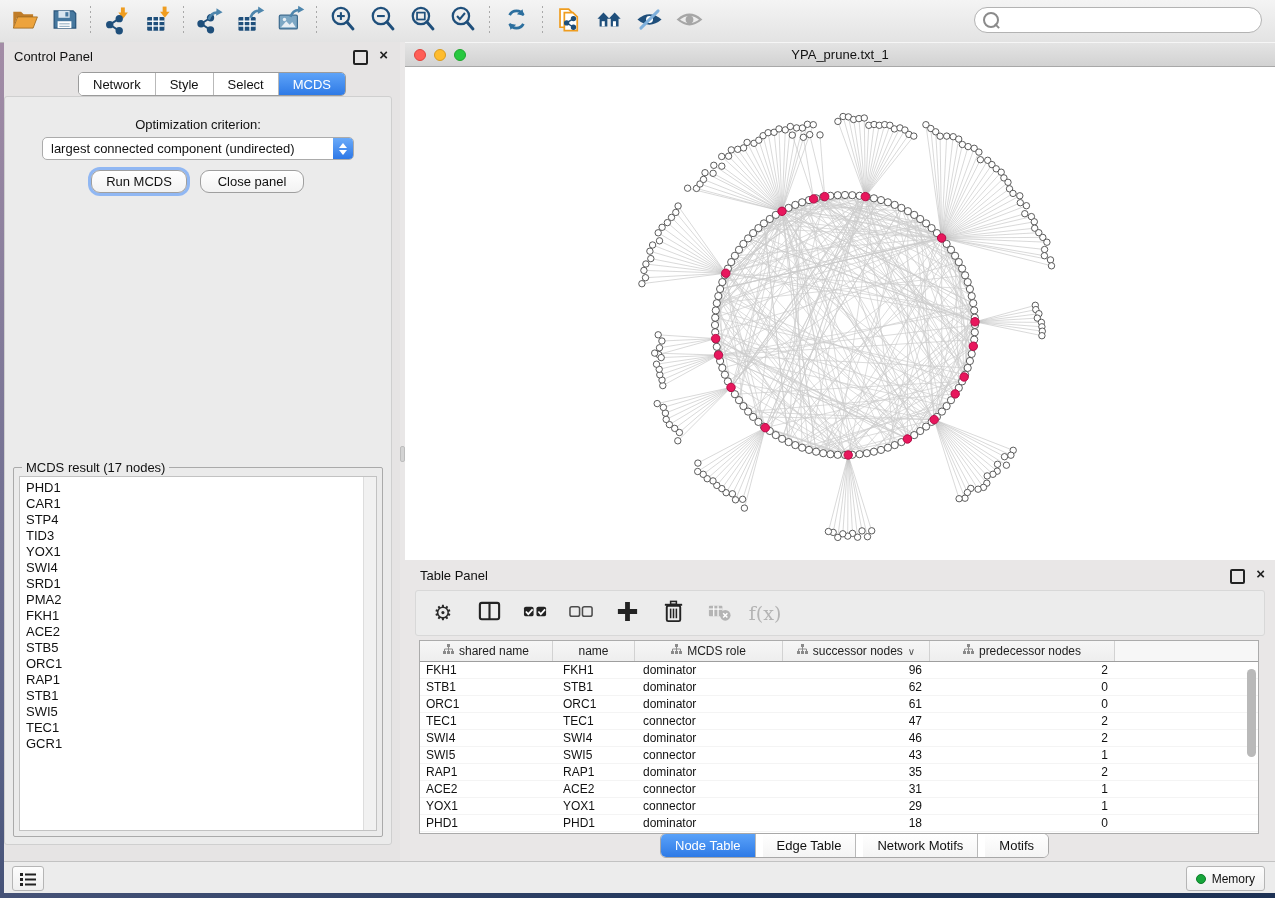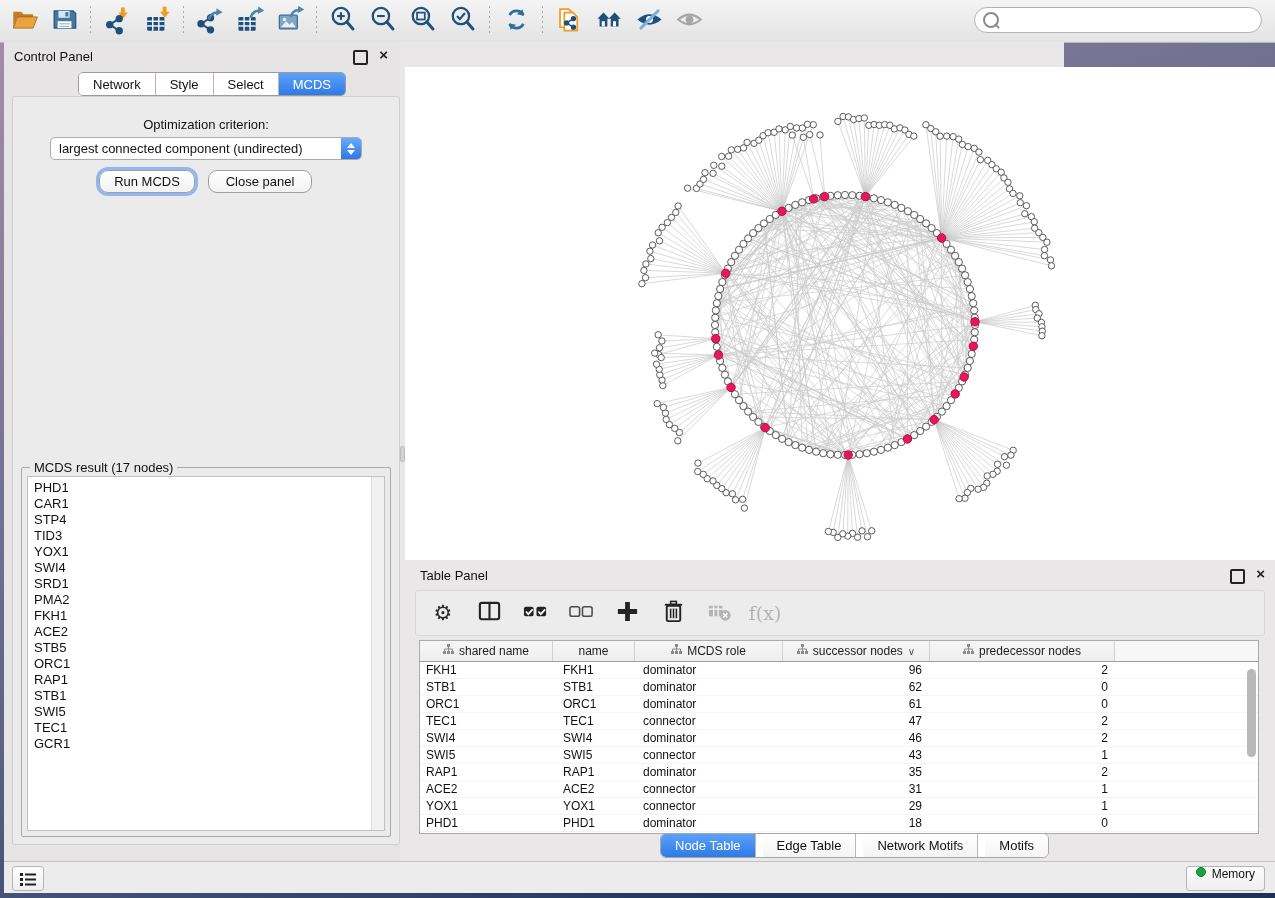--- a/index.html
+++ b/index.html
@@ -30,21 +30,21 @@
   
   .control-panel{left:0;top:0;width:396px;height:819px;background:#e6e4e4;border-right:1px solid #aaa;}
   .cp-header{left:0;top:0;width:100%;height:28px;}
   .panel-title{font-size:13px;color:#111;position:absolute;left:10px;top:7px;}
   .float-btn{position:absolute;width:11px;height:11px;border:2px solid #222;border-radius:2px;top:8px;}
   .close-btn{position:absolute;top:4px;font-size:15px;font-weight:bold;color:#222;line-height:18px;}
   .cp-tabs{left:74px;top:30px;height:22px;display:flex;border:1px solid #9b9b9b;border-radius:5px;overflow:hidden;background:#fff;}
   .cp-tab{font-size:13px;color:#111;padding:0 14px;display:flex;align-items:center;background:#fff;border-right:1px solid #b9b9b9;}
   .cp-tab:last-child{border-right:none;}
   .cp-tab.active{background:linear-gradient(180deg,#5ea3f8,#2e7ae6);color:#fff;}
-  .cp-inner{left:8px;top:54px;width:386px;height:747px;background:#ebebeb;border:1px solid #cfcfcf;border-radius:3px;}
+  .cp-inner{left:0;top:54px;width:386px;height:747px;background:#ebebeb;border:1px solid #cfcfcf;border-radius:3px;}
   .opt-label{left:0;top:20px;width:100%;text-align:center;font-size:13px;color:#111;}
   .dropdown{left:37px;top:40px;width:312px;height:23px;background:#fff;border:1px solid #ababab;border-radius:5px;display:flex;align-items:center;box-sizing:border-box;}
   .dd-value{flex:1;font-size:13px;color:#111;padding-left:8px;white-space:nowrap;overflow:hidden;}
   .dd-stepper{width:20px;height:21px;border-radius:0 4px 4px 0;background:linear-gradient(180deg,#6aaaf9,#2d78e7);
     display:flex;flex-direction:column;align-items:center;justify-content:center;gap:2px;}
   .tri-up{width:0;height:0;border-left:4px solid transparent;border-right:4px solid transparent;border-bottom:5px solid #fff;}
   .tri-down{width:0;height:0;border-left:4px solid transparent;border-right:4px solid transparent;border-top:5px solid #fff;}
   .cp-btn{position:absolute;height:23px;background:linear-gradient(180deg,#ffffff,#f2f2f2);border:1px solid #9f9f9f;border-radius:9px;
     font-size:13px;color:#111;display:flex;align-items:center;justify-content:center;box-sizing:border-box;}
   .cp-btn.focused{box-shadow:0 0 0 3px rgba(95,155,248,.65);}
@@ -86,21 +86,21 @@
   .tp-tabs{left:255px;top:273px;height:23px;display:flex;border:1px solid #a8a8a8;border-radius:6px;overflow:hidden;background:#fff;gap:7px;}
   .tp-tab{font-size:13px;color:#111;padding:0 14px;display:flex;align-items:center;background:linear-gradient(180deg,#ffffff,#f4f4f4);border-right:1px solid #b9b9b9;}
   .tp-tab:last-child{border-right:none;}
   .tp-tab.active{background:linear-gradient(180deg,#5aa2f9,#2e7ae6);color:#fff;}
 
   
   .status-bar{left:0;top:819px;width:1271px;height:32px;background:#ececec;border-top:1px solid #c2c2c2;box-sizing:border-box;}
   .list-btn{position:absolute;left:8px;top:4px;width:30px;height:23px;background:linear-gradient(180deg,#fdfdfd,#efefef);
     border:1px solid #b5b5b5;border-radius:3px;display:flex;align-items:center;justify-content:center;}
   .memory-btn{position:absolute;right:10px;top:4px;height:23px;padding:0 9px;background:linear-gradient(180deg,#fdfdfd,#efefef);
-    border:1px solid #b5b5b5;border-radius:3px;display:flex;gap:6px;font-size:12px;color:#111;}
+    border:1px solid #b5b5b5;border-radius:3px;display:flex;align-items:center;gap:6px;font-size:12px;color:#111;}
   .mem-dot{width:10px;height:10px;border-radius:50%;background:#17a63b;border:1px solid #0d7d2a;box-sizing:border-box;}
 </style>
 </head>
 <body>
 
 <div class="screen">
 
   <div class="abs toolbar">
     <div id="tb-icons">
         <button class="tb-btn">
@@ -325,20 +325,26 @@
         </div>
       </div>
     </div>
 
     <div class="abs v-splitter">
       <div class="v-handle"></div>
     </div>
 
     <div class="abs right-area">
 
+      <div class="abs net-titlebar">
+        <span class="tl" style="left:9px;background:#ff5f57;border:1px solid #e0443e;box-sizing:border-box;"></span>
+        <span class="tl" style="left:29px;background:#febc2e;border:1px solid #d89c20;box-sizing:border-box;"></span>
+        <span class="tl" style="left:49px;background:#28c840;border:1px solid #1ea62f;box-sizing:border-box;"></span>
+        <div class="net-title">YPA_prune.txt_1</div>
+      </div>
 
       <div class="abs net-canvas">
         <svg id="graph-svg" width="870" height="493">
             <g stroke="#8f8f8f" stroke-width="0.7" opacity="0.45">
               <line x1="377.0" y1="144.3" x2="569.8" y2="265.3"></line>
               <line x1="377.0" y1="144.3" x2="562.7" y2="300.9"></line>
               <line x1="377.0" y1="144.3" x2="568.2" y2="236.2"></line>
               <line x1="377.0" y1="144.3" x2="310.8" y2="243.4"></line>
               <line x1="377.0" y1="144.3" x2="334.0" y2="333.2"></line>
               <line x1="377.0" y1="144.3" x2="313.3" y2="286.9"></line>

